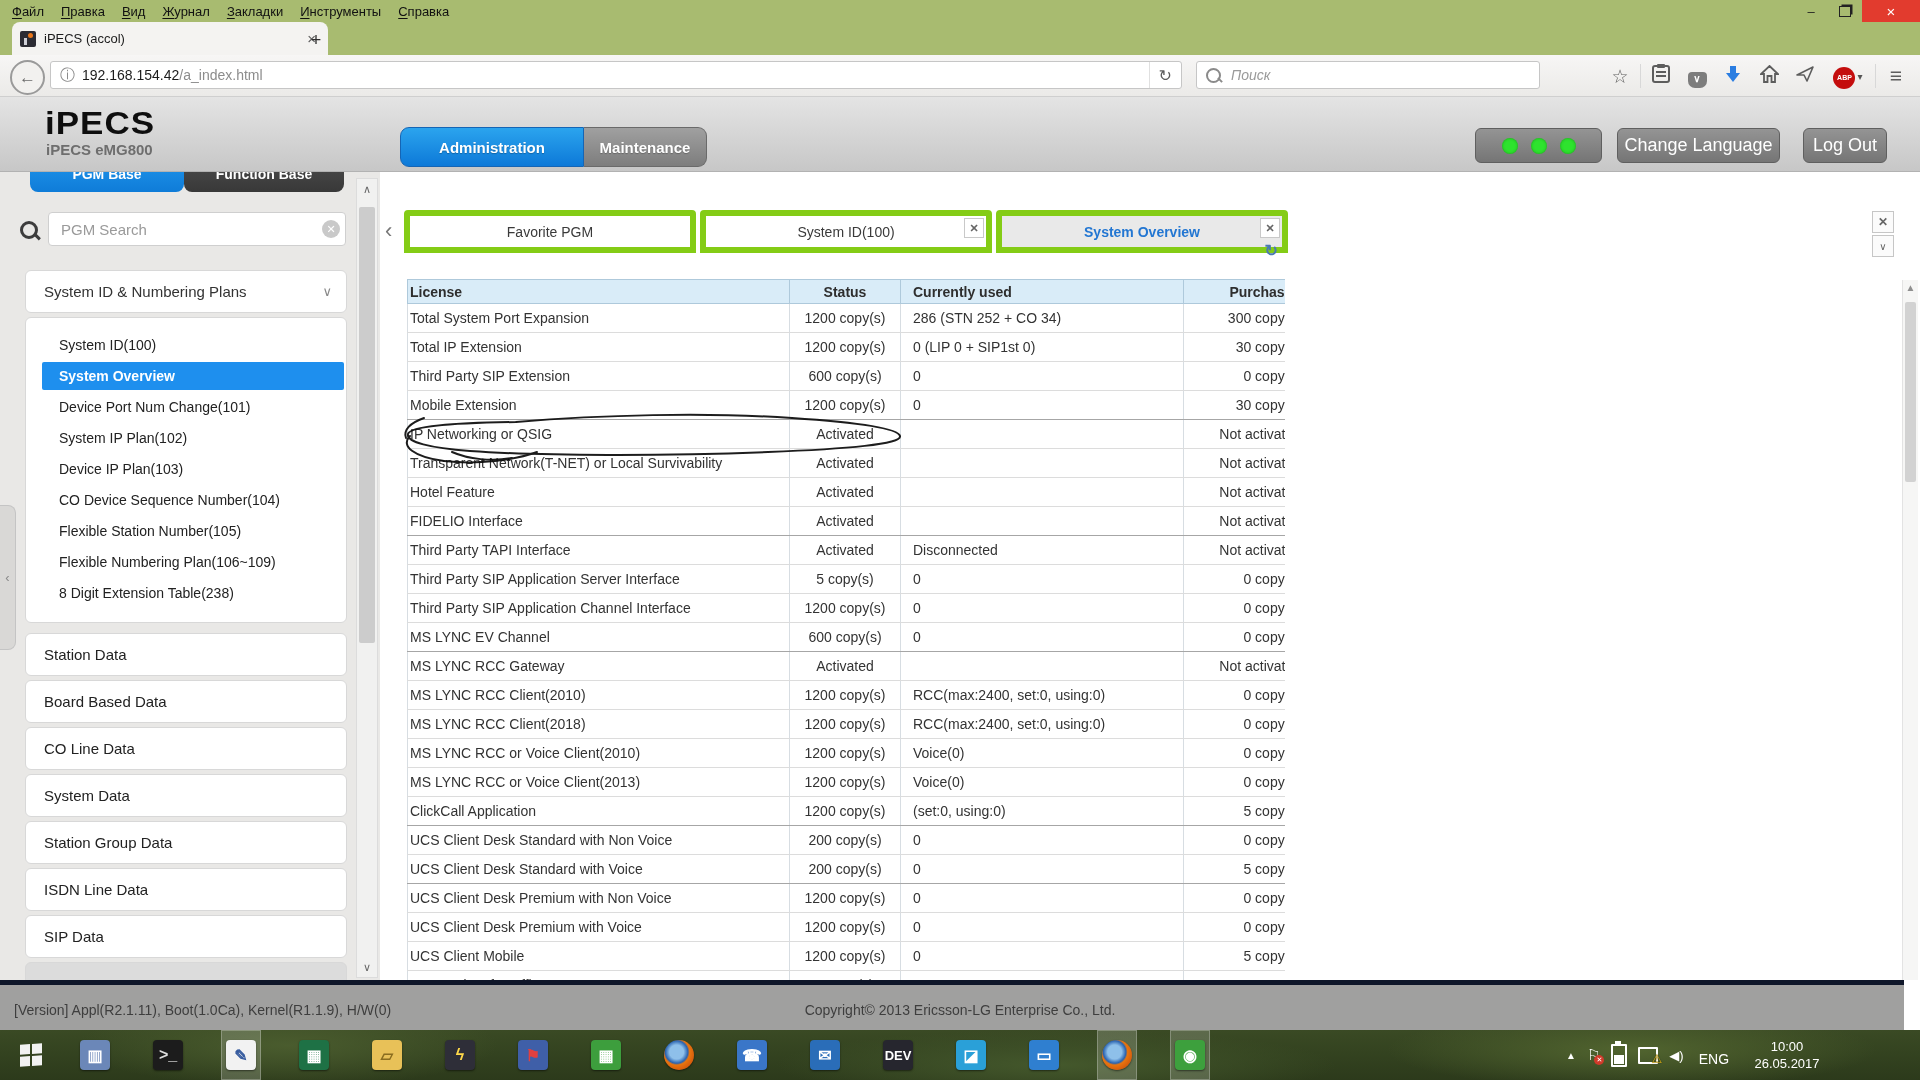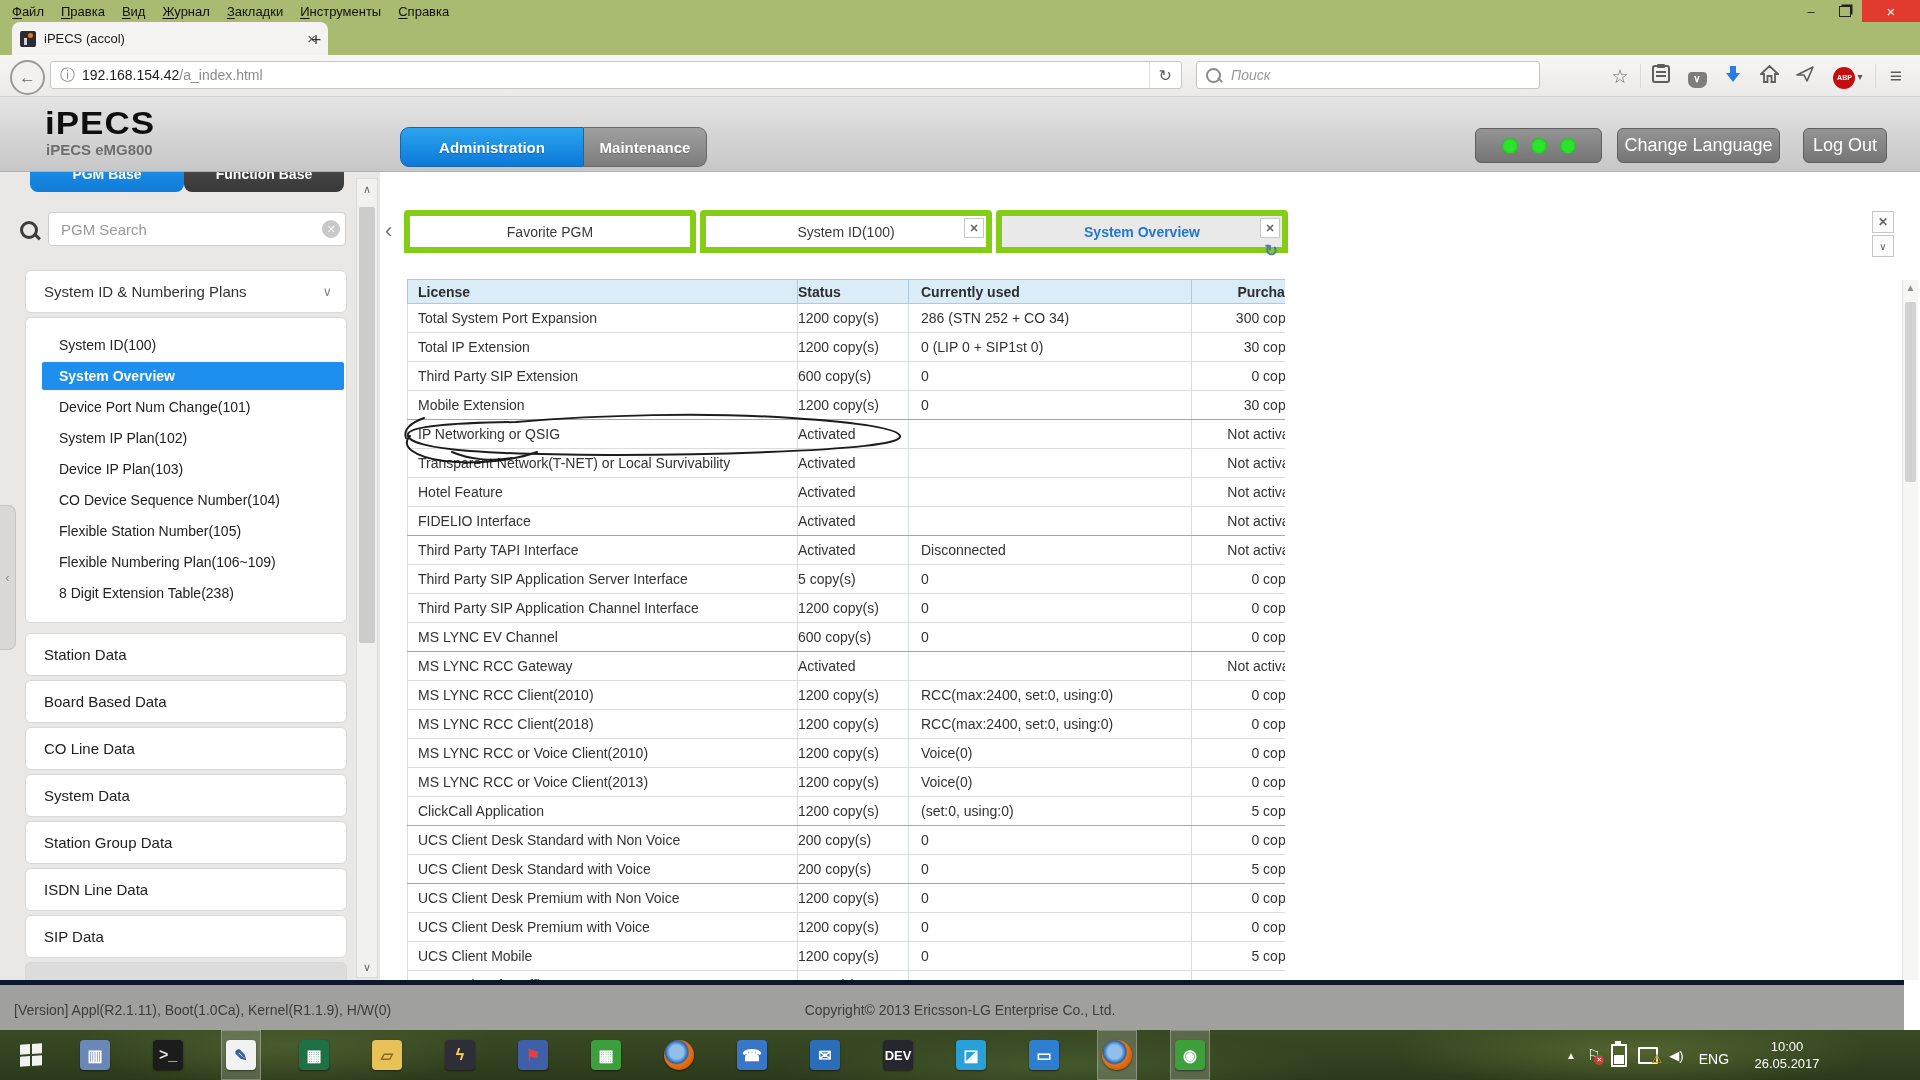--- a/index.html
+++ b/index.html
@@ -113,22 +113,22 @@
   #content-scroll{position:absolute;left:1902px;top:280px;width:16px;height:700px;background:#f6f6f5;border-left:1px solid #e3e3e3;box-sizing:border-box;}
   #content-scroll .arr{position:absolute;top:2px;left:0;width:15px;text-align:center;color:#8f8f8f;font-size:10px;}
   #content-thumb{position:absolute;left:2px;top:22px;width:11px;height:180px;background:#d2d2d2;border-radius:2px;}
   
   #table-wrap{position:absolute;left:407px;top:279px;width:878px;height:701px;overflow:hidden;}
   #lic-table{border-collapse:collapse;width:876px;table-layout:fixed;font-size:14px;}
   #lic-table th{background:#d9ecf8;border:1px solid #aec9db;font-weight:bold;color:#2e2e2e;height:23px;padding:0;}
   #lic-table td{border-left:1px solid #d7dde2;border-right:1px solid #d7dde2;border-bottom:1px solid #dcdcdc;
                 height:28px;padding:0;color:#333;white-space:nowrap;overflow:hidden;}
   #lic-table tr.group-end td{border-bottom:1px solid #a6a6a6;}
-  #lic-table .col0{width:379px;text-align:left;padding-left:10px;margin-left:38px;}
-  #lic-table .col1{width:110px;text-align:left;}
+  #lic-table .col0{width:379px;text-align:left;padding-left:2px;margin-left:38px;}
+  #lic-table .col1{width:110px;text-align:center;}
   #lic-table .col2{width:270px;text-align:left;padding-left:12px;}
   #lic-table .col3{width:117px;text-align:right;padding-right:8px;}
   #annotation{position:absolute;left:0;top:0;width:1920px;height:1080px;pointer-events:none;z-index:40;}
   
   #app-footer{position:absolute;left:0;top:980px;width:1904px;height:50px;background:#a0a09f;border-top:5px solid #0f172a;box-sizing:border-box;}
   #version-text{position:absolute;left:14px;top:0;height:50px;display:flex;align-items:center;font-size:14px;color:#3e3e3e;}
   #copyright-text{position:absolute;left:0;top:0;width:1920px;height:50px;display:flex;align-items:center;justify-content:center;
                   font-size:14px;color:#3e3e3e;}
   
   #taskbar{position:absolute;left:0;top:1030px;width:1920px;height:50px;

